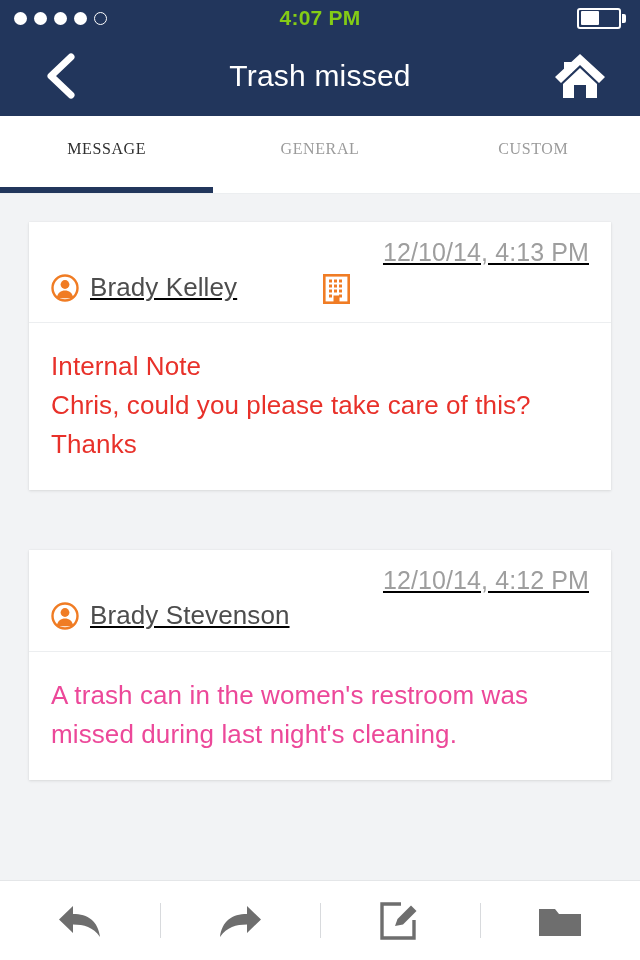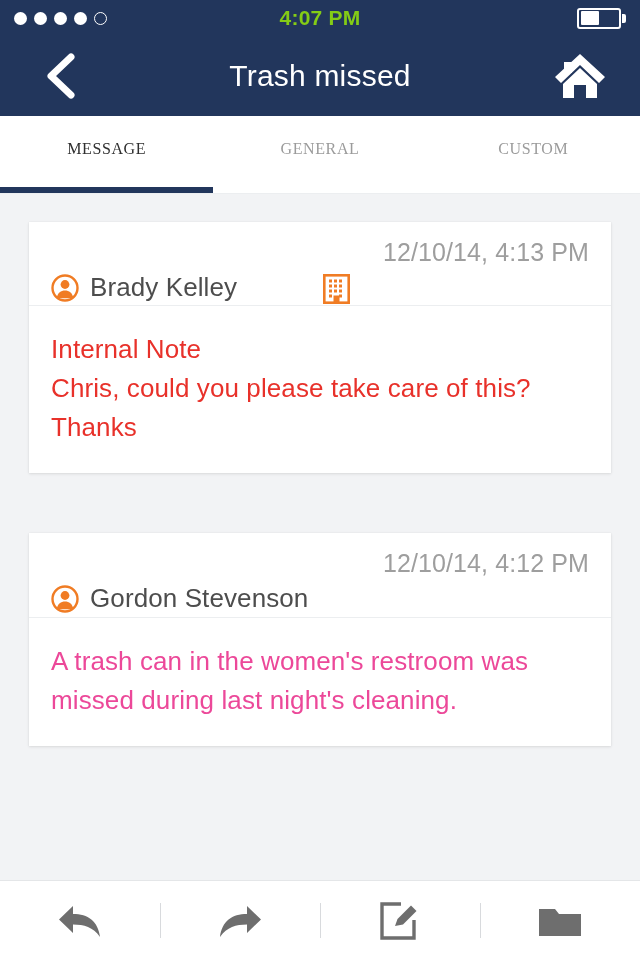--- a/index.html
+++ b/index.html
@@ -176,22 +176,23 @@
     padding-top: 28px;
   }
 
   .card {
     margin: 0 29px 60px 29px;
     background: #ffffff;
     box-shadow: 0 1px 3px rgba(0,0,0,0.10), 0 0 1px rgba(0,0,0,0.08);
   }
 
   .card-header {
-    padding: 16px 22px 1px 22px;
+    padding: 16px 22px 18px 22px;
     border-bottom: 1px solid #eceef0;
+    text-decoration: underline;
   }
 
   .card-date {
     text-align: right;
     color: #9e9e9e;
     font-size: 25px;
     margin-bottom: 4px;
     letter-spacing: 0.1px;
   }
 
@@ -385,21 +386,21 @@
         <div class="card-date">12/10/14, 4:12 PM</div>
         <div class="card-meta">
           <div class="meta-person">
             <span class="meta-icon">
               <svg width="28" height="28" viewBox="0 0 28 28" aria-hidden="true">
                 <circle cx="14" cy="14" r="12.5" fill="none" stroke="#f07c24" stroke-width="2.4"></circle>
                 <circle cx="14" cy="10.5" r="4.4" fill="#f07c24"></circle>
                 <path d="M5.6 24.2 C6.6 18.6 10 16.4 14 16.4 C18 16.4 21.4 18.6 22.4 24.2 Z" fill="#f07c24"></path>
               </svg>
             </span>
-            <span class="meta-text">Gordon Stevenson</span>
+            <span class="meta-text">Brady Stevenson</span>
           </div>
         </div>
       </div>
       <div class="card-body">
         <div class="body-text">A trash can in the women's restroom was missed during last night's cleaning.</div>
       </div>
     </div>
 
   </div>
 

